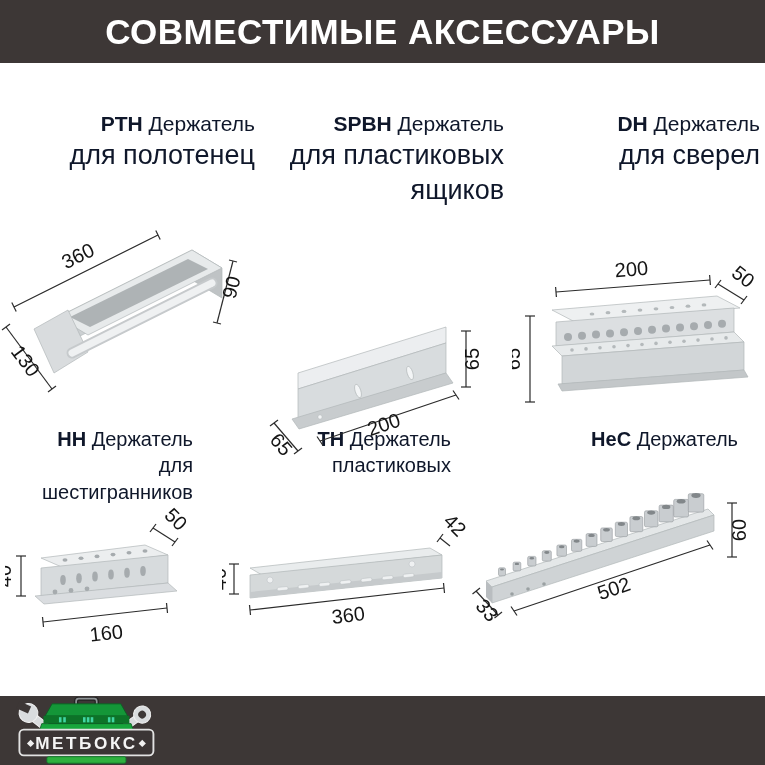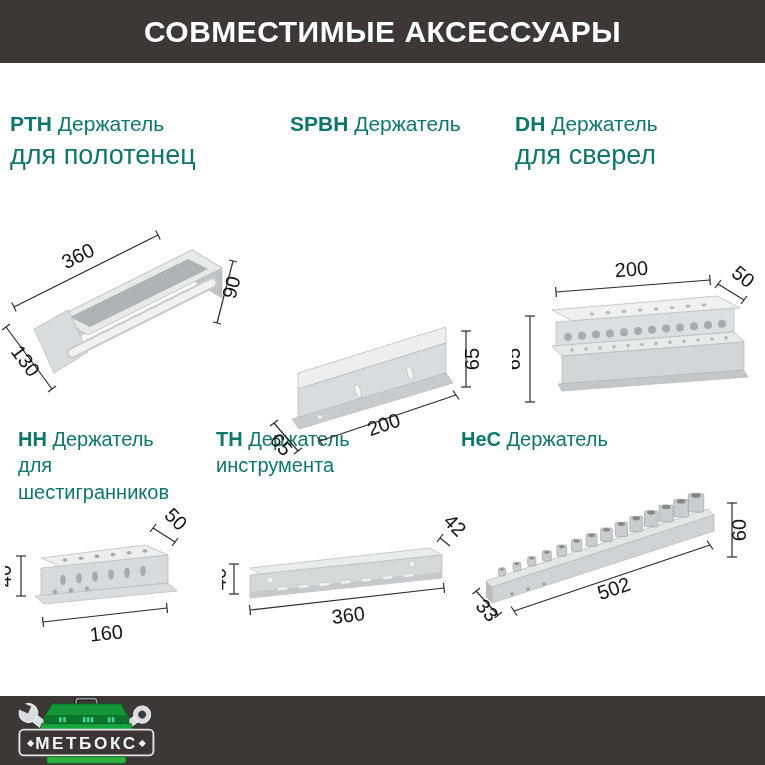--- a/index.html
+++ b/index.html
@@ -2,25 +2,25 @@
 <html><head>
 <meta charset="utf-8">
 <style>
   html,body{margin:0;padding:0;}
   body{width:765px;height:765px;font-family:"Liberation Sans",sans-serif;background:#fff;}
   #page{position:relative;width:765px;height:765px;overflow:hidden;background:#fff;}
 
   
   .bar{position:absolute;left:0;width:765px;background:#3d3736;}
   #header{top:0;height:63px;display:flex;align-items:center;justify-content:center;}
-  #header h1{margin:0;color:#fff;font-size:30px;font-weight:700;letter-spacing:.5px;}
+  #header h1{margin:0;color:#fff;font-size:35px;font-weight:700;letter-spacing:.5px;}
   #footer{top:696px;height:82px;}
 
   
-  .card{position:absolute;text-align:left;color:#0f766e;}
+  .card{position:absolute;text-align:right;color:#0f172a;}
   .t1 .tline{font-size:21px;line-height:1.32;}
   .t2 .tline{font-size:20px;line-height:1.32;}
   .tline b{font-weight:700;}
   .tsub{font-size:inherit;}
   .t1 .tsub{font-size:27px;line-height:1.32;}
   .t2 .tsub{font-size:20px;line-height:1.32;}
 
   .ill{position:absolute;}
 
   
@@ -35,40 +35,41 @@
 
   <div id="header" class="bar">
     <h1>СОВМЕСТИМЫЕ АКСЕССУАРЫ</h1>
   </div>
 
   <div class="card t1" style="left:10px;top:110px;width:245px;">
     <div class="tline"><b>PTH</b> <span>Держатель</span></div>
     <div class="tsub">для полотенец</div>
   </div>
 
-  <div class="card t1" style="left:290px;top:110px;width:220px;">
+  <div class="card t1" style="left:284px;top:110px;width:220px;">
     <div class="tline"><b>SPBH</b> <span>Держатель</span></div>
+    <div class="tsub">для пластиковых ящиков</div>
   </div>
 
   <div class="card t1" style="left:515px;top:110px;width:245px;">
     <div class="tline"><b>DH</b> <span>Держатель</span></div>
     <div class="tsub">для сверел</div>
   </div>
 
   <div class="card t2" style="left:18px;top:426px;width:175px;">
     <div class="tline"><b>HH</b> <span>Держатель</span></div>
     <div class="tsub">для шестигранников</div>
   </div>
 
   <div class="card t2" style="left:216px;top:426px;width:235px;">
     <div class="tline"><b>TH</b> <span>Держатель</span></div>
-    <div class="tsub">инструмента</div>
-  </div>
-
-  <div class="card t2" style="left:461px;top:426px;width:290px;">
+    <div class="tsub">пластиковых</div>
+  </div>
+
+  <div class="card t2" style="left:448px;top:426px;width:290px;">
     <div class="tline"><b>HeC</b> <span>Держатель</span></div>
   </div>
 
   <svg class="ill" style="left:0;top:205px;" width="245" height="195" viewBox="0 0 245 195">
 
     <polygon points="58,112 192,45 192,75 58,142" fill="#ccd0d2" class="edge"></polygon>
     <polygon points="192,45 222,63 222,93 192,75" fill="#bfc3c5" class="edge"></polygon>
     <polygon points="58,112 192,45 222,63 88,130" fill="#e7eaeb" class="edge"></polygon>
     <polygon points="70,112 188,54 208,64 90,122" fill="#aeb3b5"></polygon>
     <polygon points="34,124 68,105 88,147 54,168" fill="#d9dcde" class="edge"></polygon>

